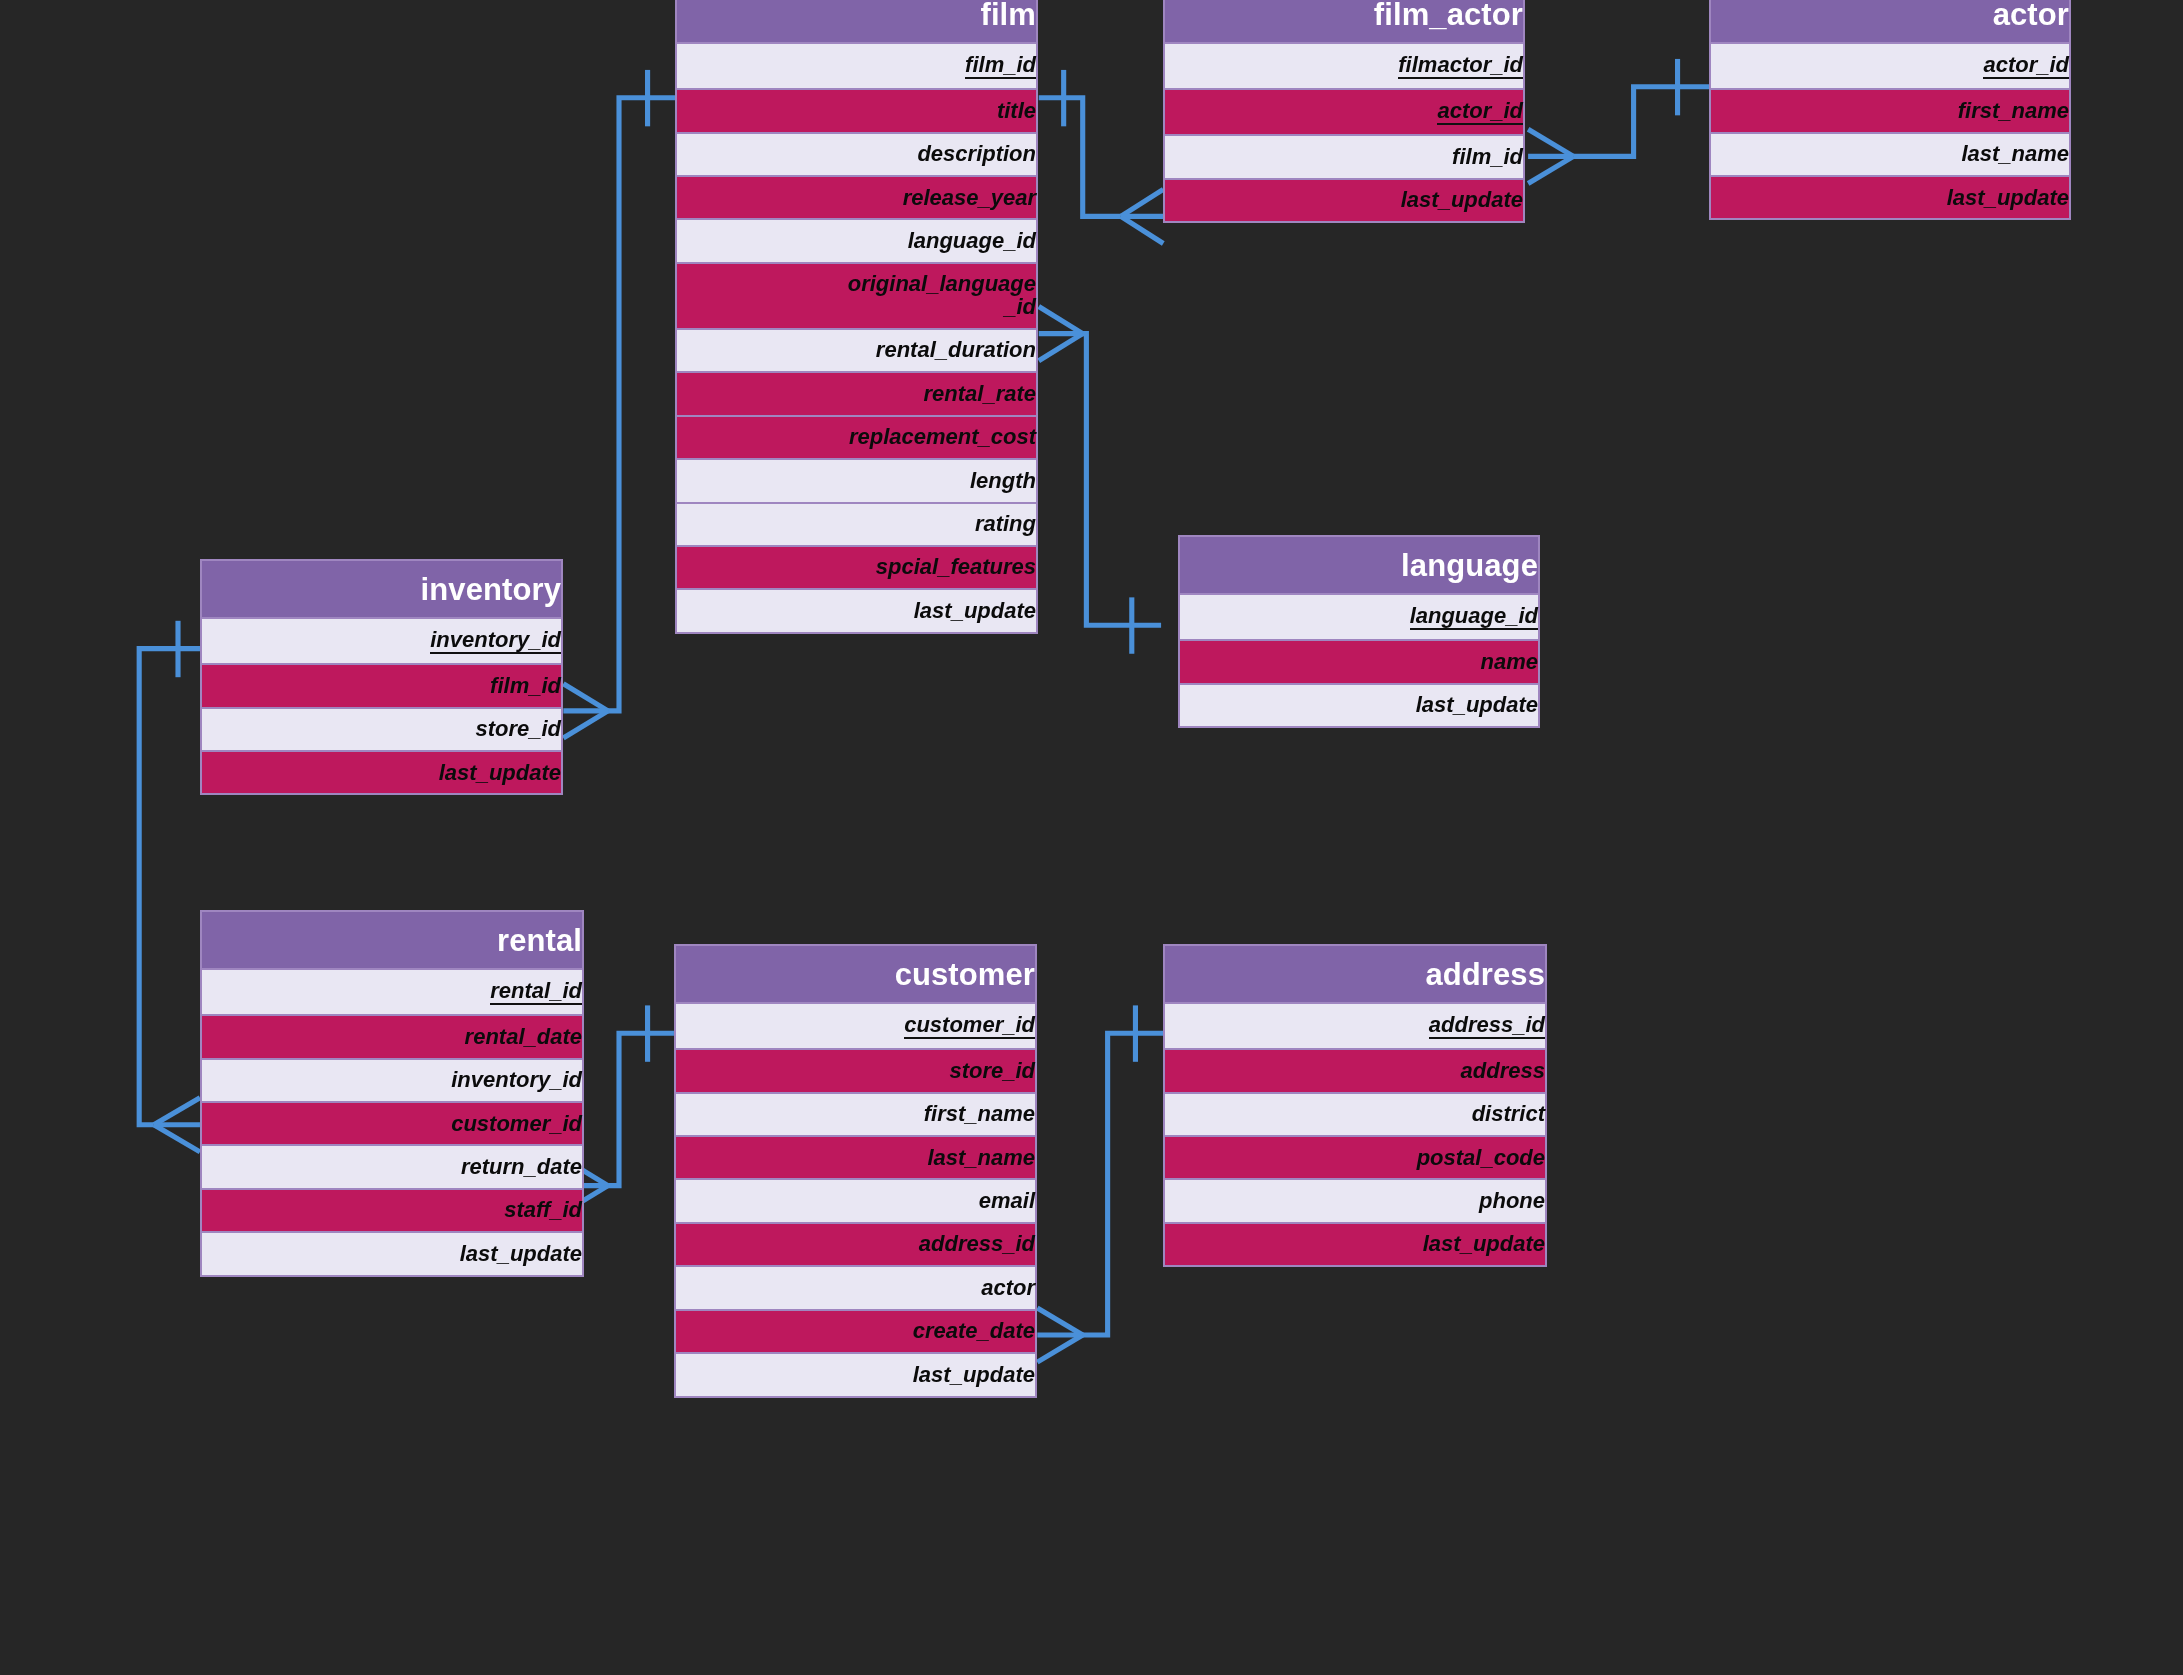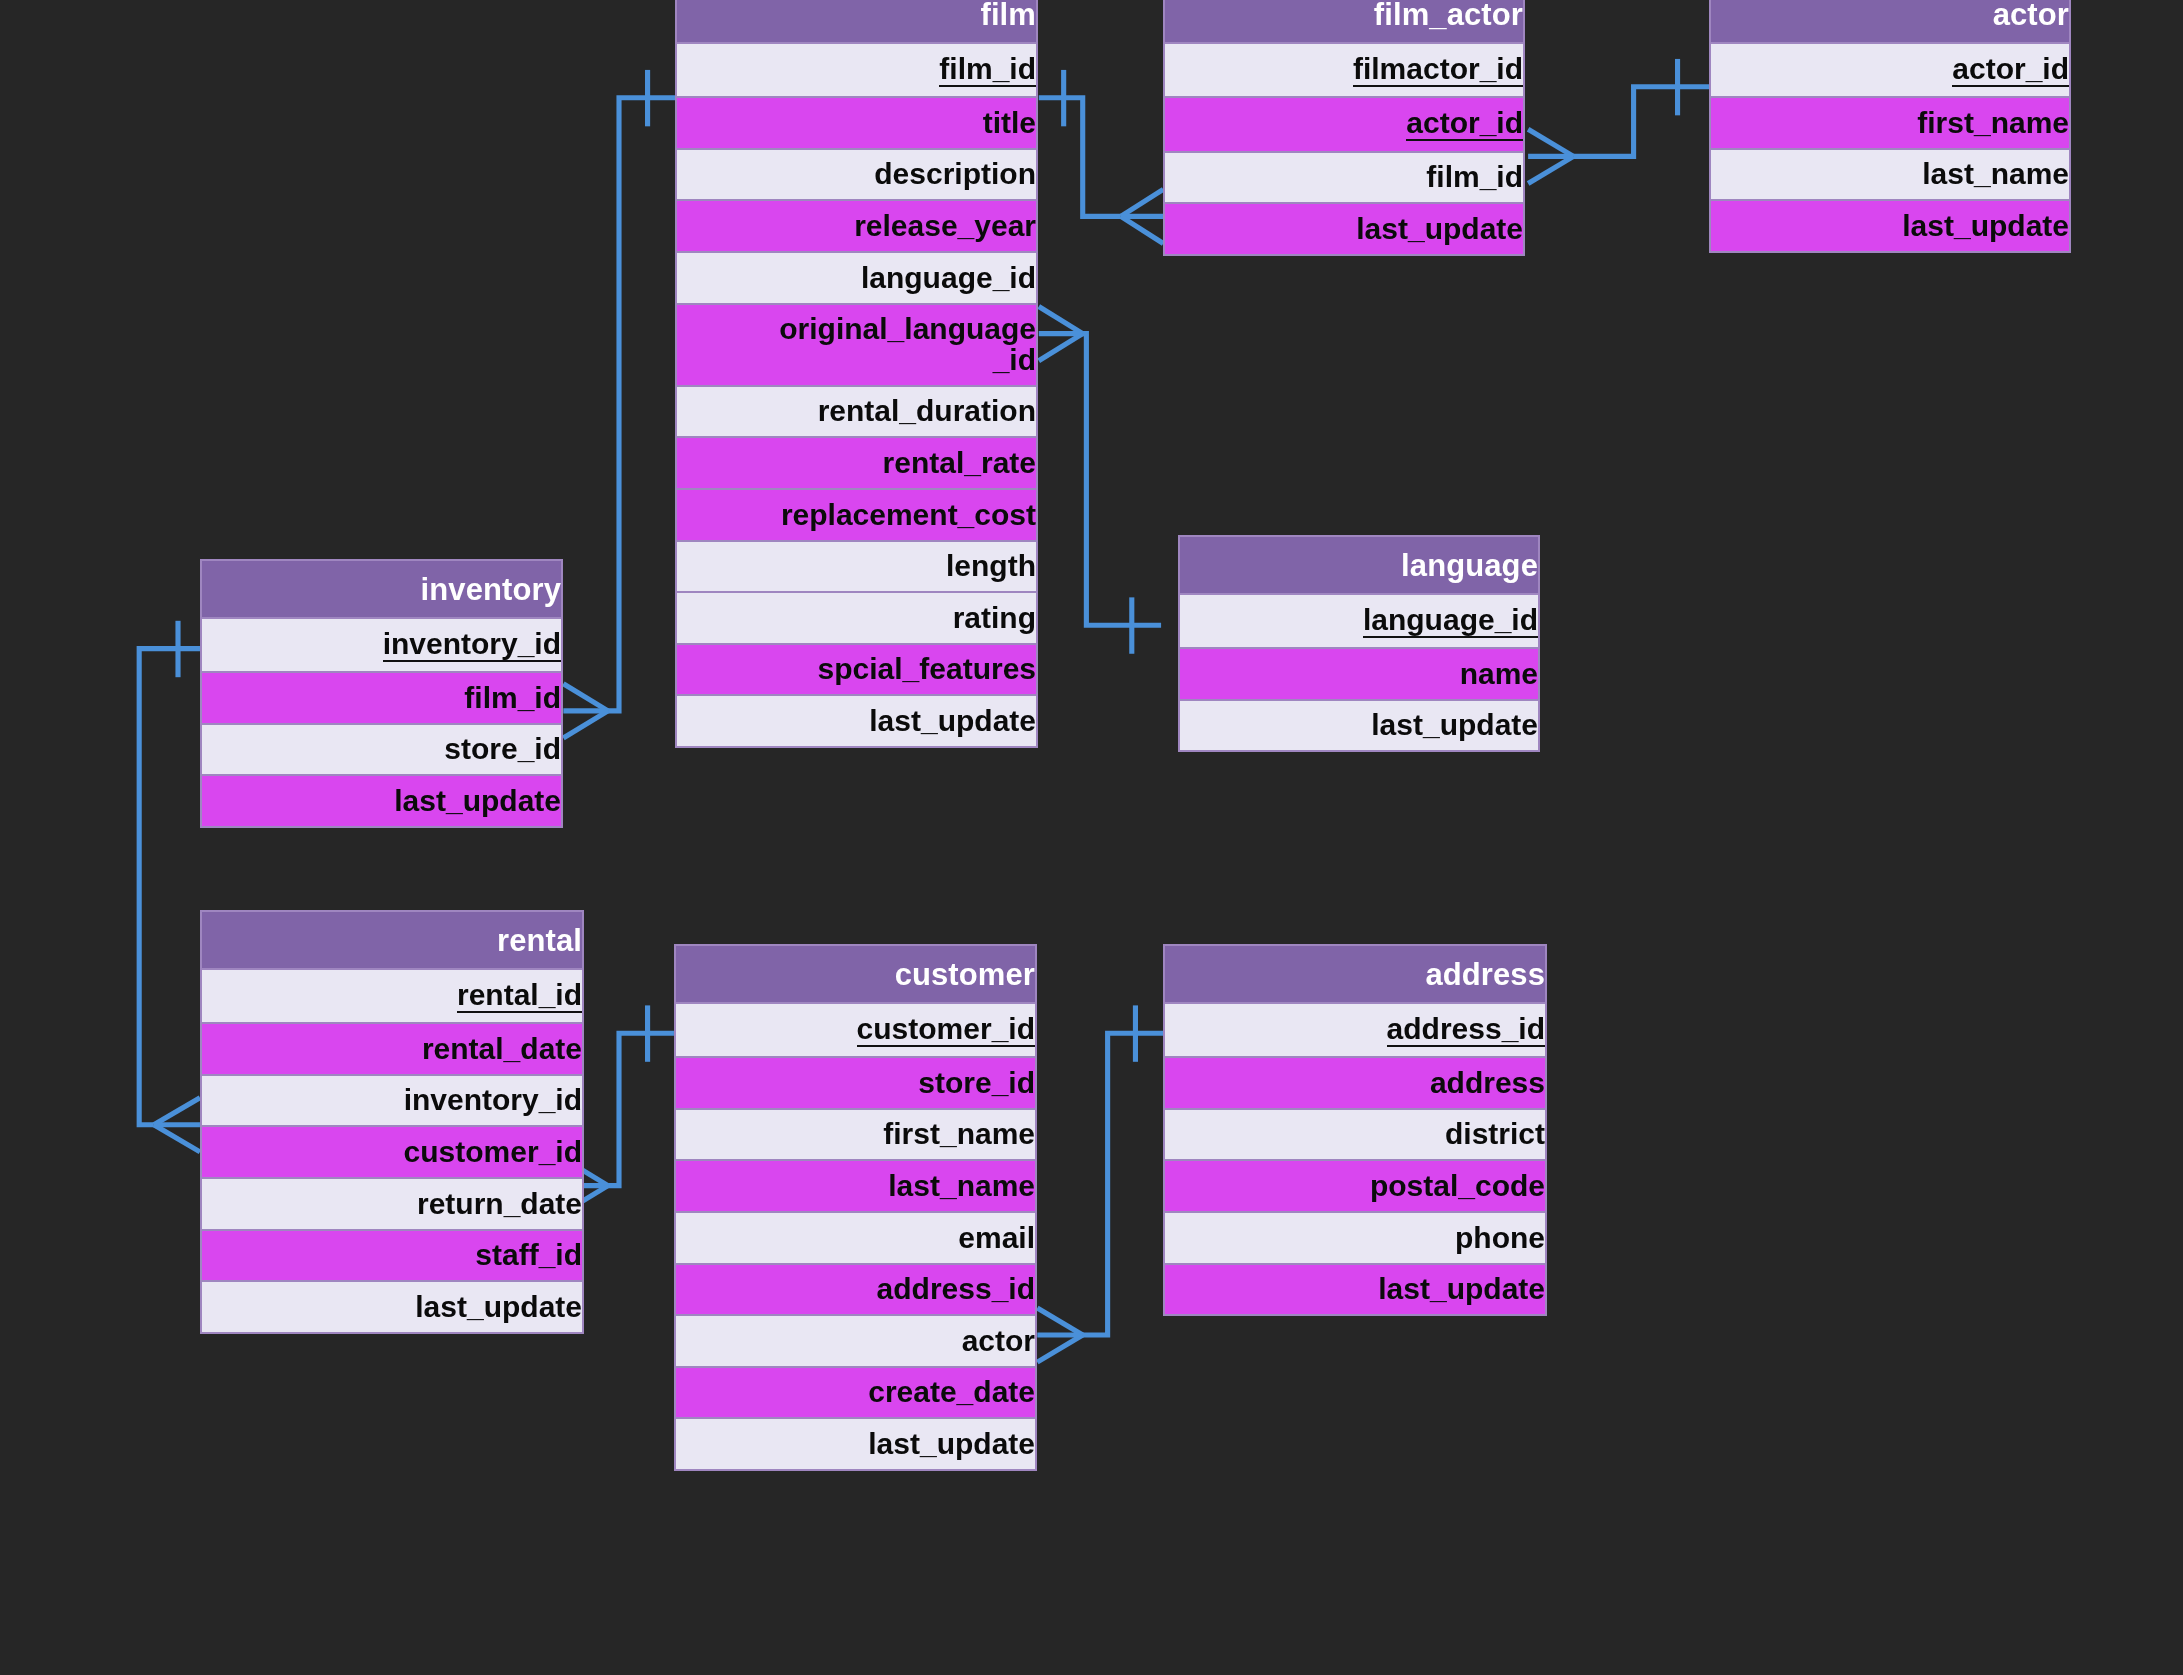--- a/index.html
+++ b/index.html
@@ -38,31 +38,32 @@
     color: #ffffff;
     font-weight: bold;
     font-size: 31px;
     line-height: 1;
     padding: 12.5px 0 12.5px 14.7px;
     letter-spacing: 0.1px;
     white-space: nowrap;
   }
   .attr {
     position: relative;
-    font-size: 30px;
+    font-size: 22px;
     line-height: 1.02;
     font-weight: bold;
     color: #0b0b0b;
     padding: 9.5px 0 9.5px 14.7px;
     border-top: 2.2px solid #9f86c0;
     box-sizing: border-box;
     white-space: nowrap;
+    font-style: italic;
   }
   .attr.odd  { background: #e9e7f3; }
-  .attr.even { background: #d946ef; }
+  .attr.even { background: #be185d; }
   .attr.wrap { white-space: normal; line-height: 1.02; }
   .attr .pk {
     border-bottom: 2.9px solid #111111;
     display: inline-block;
     padding-bottom: 0.7px;
   }
   
   #ent-film      { left: 675px;  top: -16px;  width: 363px; }
   #ent-film_actor{ left: 1163px; top: -16px;  width: 362px; }
   #ent-actor     { left: 1709px; top: -16px;  width: 362px; }

